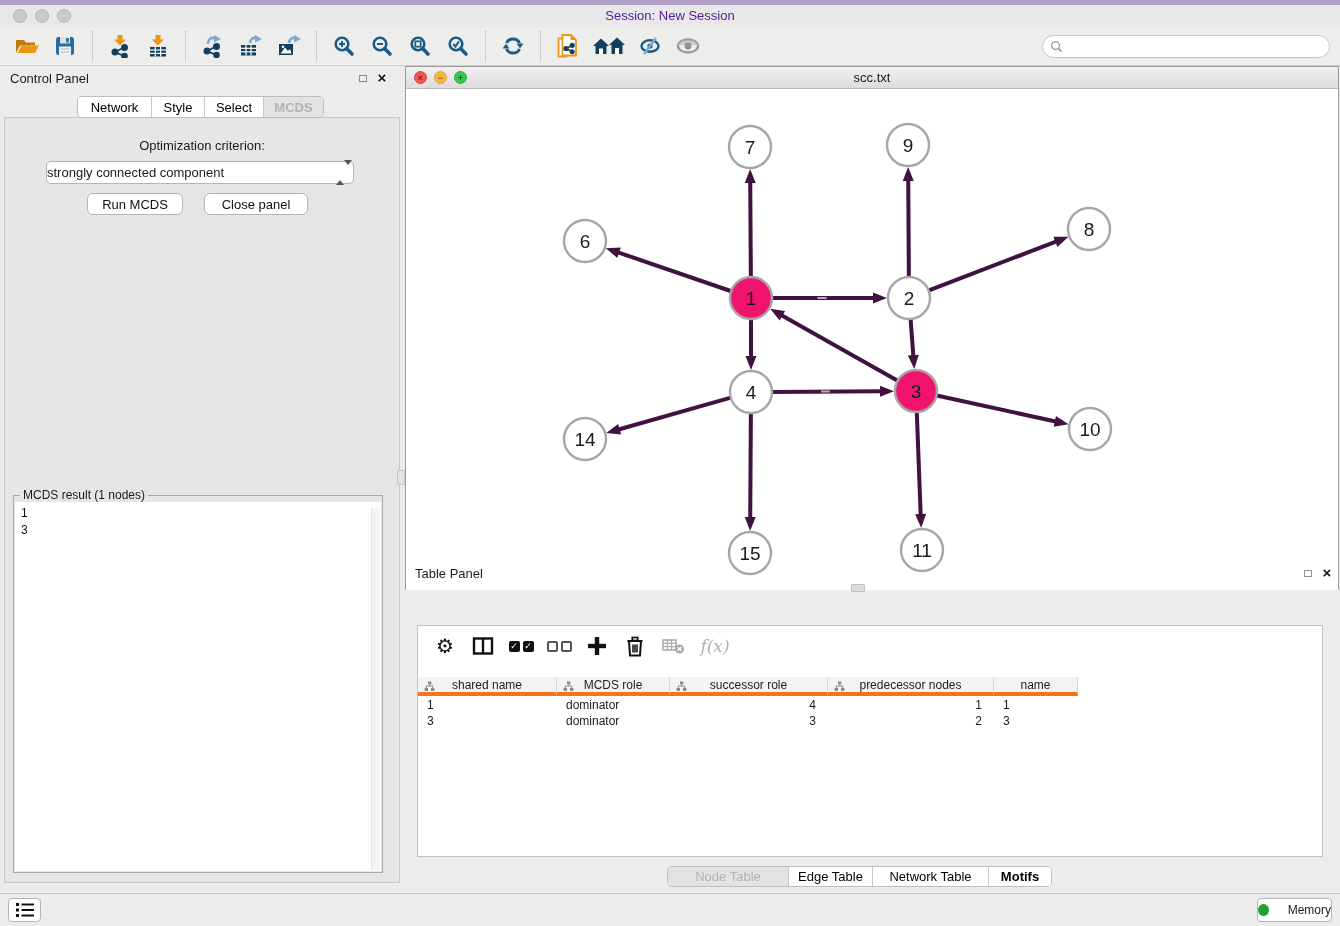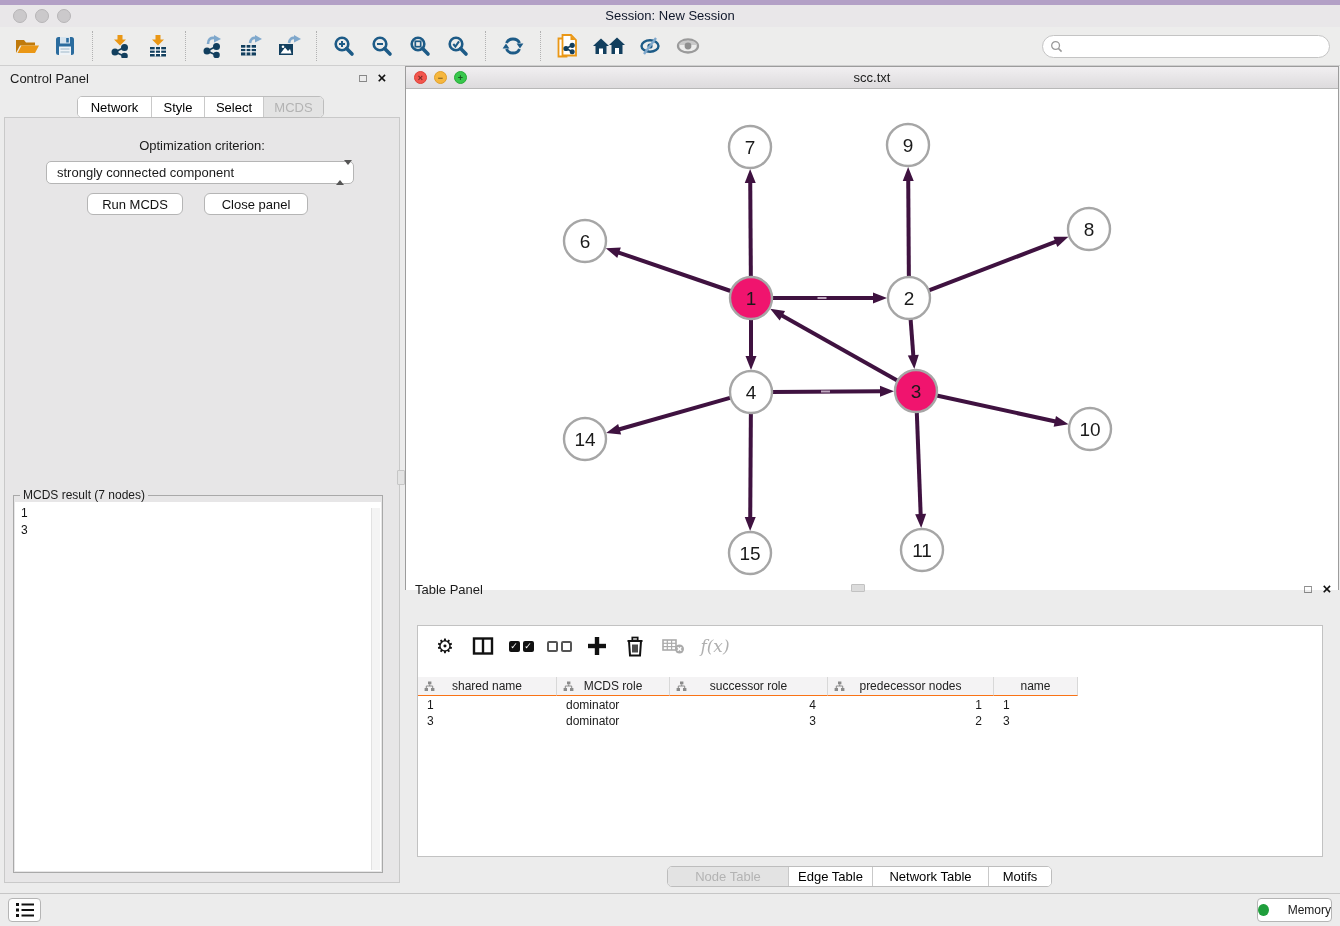--- a/index.html
+++ b/index.html
@@ -7,47 +7,47 @@
   body {
     position:relative; overflow:hidden;
     font-family:"Liberation Sans", sans-serif;
     background:#ececec; font-size:13px; color:#1a1a1a;
   }
   
   .desktop-strip { position:absolute; left:0; top:0; width:1340px; height:5px; background:#b3a0c6; }
   .titlebar { position:absolute; left:0; top:5px; width:1340px; height:22px; background:#e9e7e9; }
   .traffic { position:absolute; top:4px; width:14px; height:14px; border-radius:50%; }
   .tl-gray { background:#cbc9cb; border:1px solid #b7b5b7; }
-  .win-title { position:absolute; left:0; right:0; top:3px; text-align:center; color:#0f172a; font-size:13px; }
+  .win-title { position:absolute; left:0; right:0; top:3px; text-align:center; color:#4c1d95; font-size:13px; }
   .toolbar {
     position:absolute; left:0; top:27px; width:1340px; height:39px;
     background:#ededec; border-bottom:1px solid #cfcfcf;
     display:flex; align-items:center; padding-left:8px;
   }
   .tb { width:32px; height:32px; display:flex; align-items:center; justify-content:center; margin:0 3px; }
   .tbsep { width:1px; height:30px; border-left:1px dotted #b2b2b2; margin:0 8px; }
   .search-wrap { position:absolute; right:10px; top:8px; width:288px; height:23px;
     background:#fff; border:1px solid #c4c4c4; border-radius:12px; display:flex; align-items:center; padding-left:7px;}
   .search-wrap input { border:none; outline:none; flex:1; height:18px; font-size:12px; background:transparent; font-family:"Liberation Sans",sans-serif;}
   
   .cp-header { position:absolute; left:0; top:69px; width:395px; height:22px; }
   .panel-title { position:absolute; left:10px; top:2px; font-size:13px; color:#1c1c1c; }
   .panel-float { position:absolute; width:14px; text-align:center; font-size:12px; color:#222; top:2px; cursor:default;}
   .panel-close { position:absolute; width:14px; text-align:center; font-size:15px; font-weight:bold; color:#111; top:0; cursor:default;}
   .cp-tabs { position:absolute; left:77px; top:96px; height:22px; display:flex; z-index:3;
     border:1px solid #bdbdbd; border-radius:5px; overflow:hidden; background:#fff;}
   .tabseg { height:100%; display:flex; align-items:center; justify-content:center;
     background:#fff; color:#000; font-size:13px; border-right:1px solid #c9c9c9;}
-  .tabseg:last-child { border-right:none; }
+  .tabseg:last-child { border-right:none;font-weight:bold; }
   .tabseg.active { background:#e3e3e3; color:#b3b3b3; }
   .cp-body { position:absolute; left:4px; top:117px; width:396px; height:766px;
     background:#e7e6e7; border:1px solid #c9c9c9; }
   .opt-label { position:absolute; left:0; width:100%; top:20px; text-align:center; font-size:13px; }
   .criterion { position:absolute; left:41px; top:43px; width:308px; height:23px; background:#fff;
-    border:1px solid #b5b5b5; border-radius:5px; display:flex; align-items:center; padding-left:10px; font-size:13px;}
+    border:1px solid #b5b5b5; border-radius:5px; display:flex; align-items:center; font-size:13px;}
   .updown { position:absolute; right:8px; top:3px; width:9px; }
   .updown .u { width:0; height:0; border-left:4.5px solid transparent; border-right:4.5px solid transparent; border-bottom:5px solid #555; margin-bottom:3px;}
   .updown .d { width:0; height:0; border-left:4.5px solid transparent; border-right:4.5px solid transparent; border-top:5px solid #555;}
   .btn { position:absolute; top:75px; height:22px; background:#fff; border:1px solid #b5b5b5;
     border-radius:6px; font-size:13px; display:flex; align-items:center; justify-content:center; color:#111;}
   .btn-run { left:82px; width:96px; }
   .btn-close { left:199px; width:104px; }
   .mcds-fieldset { position:absolute; left:8px; top:377px; width:370px; height:378px;
     border:1px solid #a9a9a9; }
   .mcds-legend { position:absolute; left:6px; top:-8px; background:#e7e6e7; padding:0 3px; font-size:12px; }
@@ -65,34 +65,34 @@
   .dot-red { background:#f2564e; border:1px solid #dd4037; }
   .dot-yellow { background:#f6b73e; border:1px solid #e0a02c; }
   .dot-green { background:#38c74c; border:1px solid #27ab37; }
   .net-title { position:absolute; left:0; right:0; top:3px; text-align:center; font-size:13px; color:#1a1a1a;}
   .net-canvas { position:absolute; left:0; top:23px; width:932px; height:500px; background:#fff; }
   .grip-v { position:absolute; left:397px; top:470px; width:8px; height:15px;
     background:#e3e3e3; border:1px solid #c6c6c6; border-radius:1px;}
   .grip-h { position:absolute; left:851px; top:584px; width:14px; height:8px;
     background:#dcdcdc; border:1px solid #c2c2c2; border-radius:1px;}
   
-  .tp-header { position:absolute; left:405px; top:580px; width:935px; height:22px; }
+  .tp-header { position:absolute; left:405px; top:564px; width:935px; height:22px; }
   .tp-box { position:absolute; left:417px; top:625px; width:906px; height:232px;
     background:#fff; border:1px solid #c2c2c2; }
   .tp-toolbar { position:absolute; left:0; top:6px; height:28px; display:flex; align-items:center; }
   .tpi { width:30px; height:26px; display:flex; align-items:center; justify-content:center; margin:0 4px;}
   .gear-glyph { font-size:20px; color:#111; }
   .cb-pair { display:flex; gap:3px; }
   .cb { width:11px; height:11px; border-radius:2px; background:#111; color:#fff; font-size:9px;
     line-height:11px; text-align:center; }
   .cb-empty { width:11px; height:11px; border-radius:2px; border:2px solid #555; background:#fff;}
   .fx { font-family:"DejaVu Serif", serif; font-style:italic; font-size:17px; color:#b0b0b0; }
   .thead { position:absolute; left:0; top:51px; height:19px; display:flex; }
   .th { position:relative; height:19px; background:#f4f3f4; border-right:1px solid #d8d8d8;
-    border-bottom:1px solid #f97316; display:flex; align-items:center; justify-content:center;
+    border-bottom:4px solid #f97316; display:flex; align-items:center; justify-content:center;
     font-size:12px; color:#222; }
   .th svg { position:absolute; left:6px; top:4px; }
   .trow { position:absolute; left:0; height:16px; display:flex; font-size:12px; }
   .td { height:16px; display:flex; align-items:center; }
   .td.r { justify-content:flex-end; padding-right:12px; }
   .td.l { padding-left:9px; }
   .tp-tabs { position:absolute; left:667px; top:866px; height:21px; display:flex; z-index:3;
     border:1px solid #bdbdbd; border-radius:5px; overflow:hidden; background:#fff;}
   
   .statusbar { position:absolute; left:0; top:893px; width:1340px; height:33px;
@@ -302,21 +302,21 @@
 </div>
 <div class="cp-body">
   <div class="opt-label">Optimization criterion:</div>
   <div class="criterion">
     <span>strongly connected component</span>
     <span class="updown"><span class="u"></span><span class="d"></span></span>
   </div>
   <div class="btn btn-run">Run MCDS</div>
   <div class="btn btn-close">Close panel</div>
   <div class="mcds-fieldset">
-    <div class="mcds-legend">MCDS result (7 nodes)</div>
+    <div class="mcds-legend">MCDS result (1 nodes)</div>
     <div class="mcds-inner">
       <div class="result-line">1</div>
       <div class="result-line">3</div>
       <div class="mcds-scroll"></div>
     </div>
   </div>
 </div>
 
 <div class="net-window">
   <div class="net-titlebar">

